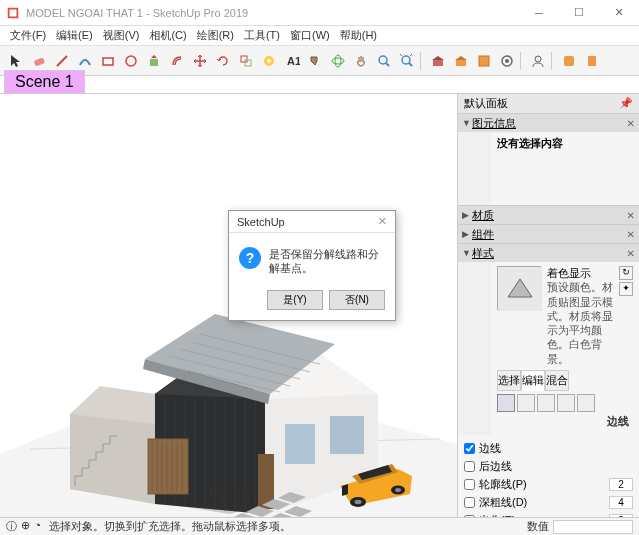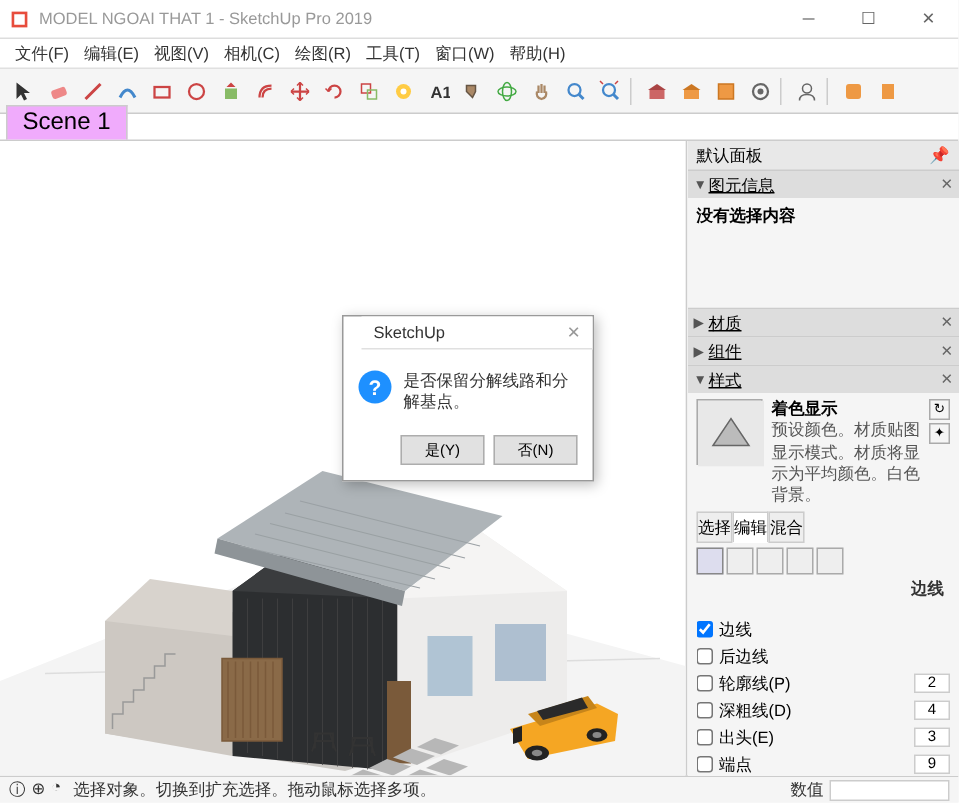--- a/index.html
+++ b/index.html
@@ -21,40 +21,40 @@
 .viewport-canvas { position: absolute; inset: 0; }
 .panels { width: 182px; background: #f0f0f0; border-left: 1px solid #ccc; overflow-y: auto; }
 .panel-header { height: 20px; background: #e8e8e8; border-bottom: 1px solid #ccc; display: flex; align-items: center; padding: 0 6px; font-size: 11px; gap: 42px; }
 .panel-header .title { flex: 1; }
 .panel-header .close { color: #666; }
 .panel-section { border-bottom: 1px solid #ccc; }
 .panel-section-hdr { height: 18px; background: #ddd; display: flex; align-items: center; padding: 0 4px; font-size: 11px; cursor: pointer; }
 .panel-section-hdr .arrow { width: 10px; font-size: 9px; color: #555; }
 .panel-section-hdr .label { flex: 1; text-decoration: underline; }
 .panel-section-hdr .x { color: #666; font-size: 10px; }
-.panel-body { background: #f5f5f5; padding: 4px 6px; font-size: 11px; }
+.panel-body { background: #f5f5f5; padding: 4px 6px; font-size: 11px; margin-left: 33px; }
 .style-row { display: flex; gap: 6px; align-items: flex-start; }
 .style-thumb { width: 44px; height: 44px; border: 1px solid #aaa; background: #ddd; flex-shrink: 0; }
 .style-desc { flex: 1; font-size: 10px; line-height: 1.3; }
-.style-desc .name { font-weight: bold; }
+.style-desc .name { font-weight: normal; }
 .style-tabs { display: flex; font-size: 10px; margin-top: 4px; }
 .style-tabs .t { padding: 2px 0; border: 1px solid #ccc; background: #eee; }
 .style-tabs .t.active { background: #fff; border-bottom-color: #fff; }
 .edge-label { text-align: right; font-size: 11px; padding: 2px 4px; font-weight: bold; color: #333; }
 .edge-opts { background: #f5f5f5; padding: 4px 6px; }
 .edge-opts .row { display: flex; align-items: center; height: 18px; font-size: 10px; }
 .edge-opts input[type=checkbox] { margin-right: 4px; width: 11px; height: 11px; }
 .edge-opts .val { width: 24px; border: 1px solid #ccc; background: #fff; text-align: center; margin-left: auto; font-size: 10px; padding: 0 2px; }
 .statusbar { height: 18px; background: #f5f5f5; border-top: 1px solid #ccc; display: flex; align-items: center; padding: 0 6px; font-size: 11px; color: #333; }
 .statusbar .icons { display: flex; gap: 4px; margin-right: 8px; }
 .statusbar .msg { flex: 1; }
 .statusbar .dims-label { margin-right: 4px; }
 .statusbar .dims { width: 80px; height: 14px; background: #fff; border: 1px solid #ccc; }
 .dialog { position: absolute; left: 228px; top: 210px; width: 168px; background: #fff; border: 1px solid #999; box-shadow: 2px 2px 8px rgba(0,0,0,0.25); }
-.dialog-title { height: 22px; background: #fff; border-bottom: 1px solid #e0e0e0; display: flex; align-items: center; padding: 0 8px; font-size: 11px; color: #333; margin-left: 12px; }
+.dialog-title { height: 22px; background: #fff; border-bottom: 1px solid #e0e0e0; display: flex; align-items: center; padding: 0 8px; font-size: 11px; color: #333; }
 .dialog-title .t { flex: 1; }
 .dialog-title .x { color: #999; }
 .dialog-body { padding: 14px 10px 8px; display: flex; gap: 8px; align-items: flex-start; }
 .dialog-body .qicon { width: 22px; height: 22px; border-radius: 50%; background: #1e90ff; color: #fff; display: flex; align-items: center; justify-content: center; font-size: 14px; font-weight: bold; flex-shrink: 0; }
 .dialog-body .msg { font-size: 11px; color: #333; line-height: 1.3; }
 .dialog-btns { display: flex; justify-content: flex-end; gap: 6px; padding: 6px 10px 10px; }
 .dialog-btns button { width: 56px; height: 20px; border: 1px solid #adadad; background: #e1e1e1; font-size: 10px; }
 </style>
 </head>
 <body>

